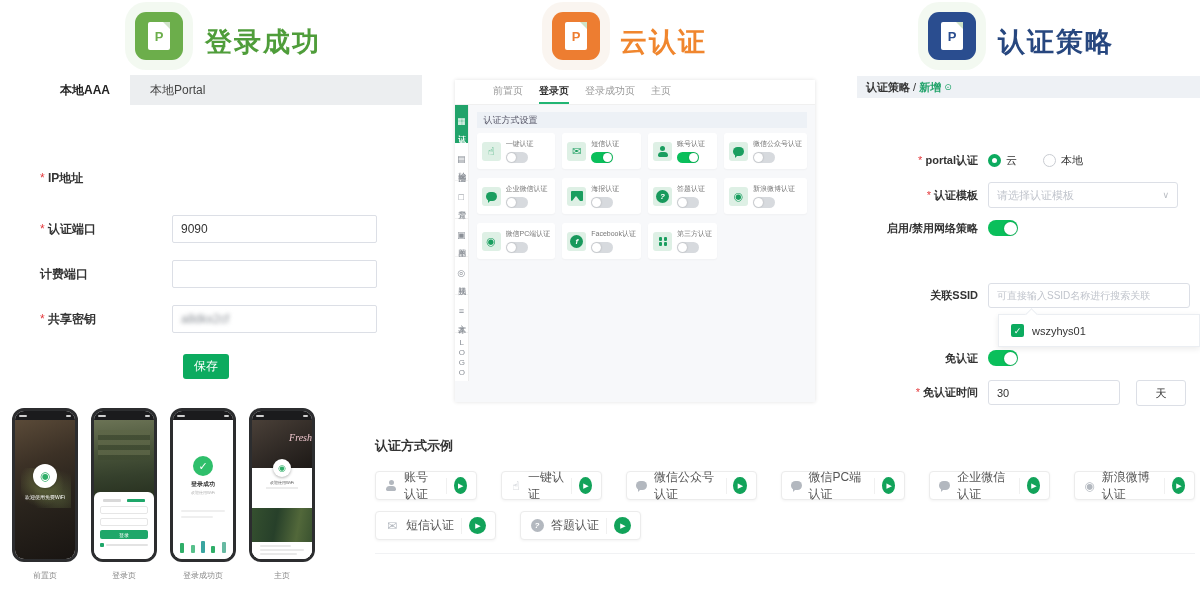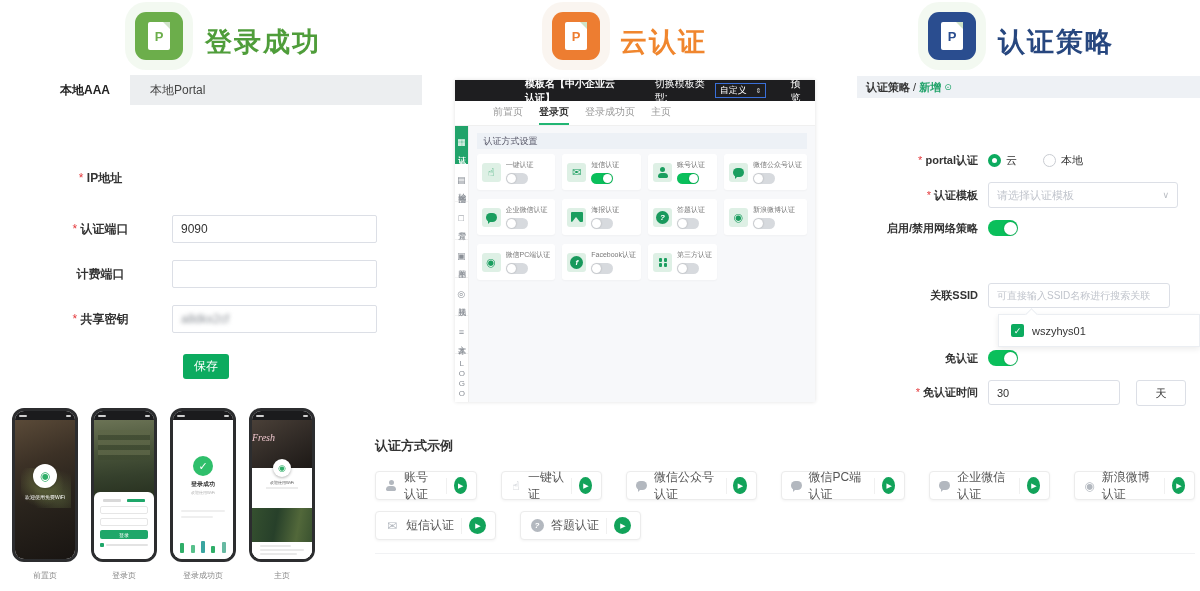--- a/index.html
+++ b/index.html
@@ -16,21 +16,21 @@
     border-width:0 7px 7px 0; border-color:transparent #cfe3c7 transparent transparent; }
   .doc span { font-size:13px; font-weight:bold; }
   .sec-title { position:absolute; font-size:27px; font-weight:bold; letter-spacing:2px; }
 
   
   .tabbar { position:absolute; left:40px; top:75px; width:382px; height:30px;
     background:#eceef0; display:flex; font-size:12px; color:#444; }
   .tabbar .tab { padding:0 20px; display:flex; align-items:center; cursor:pointer; }
   .tabbar .tab.active { background:#fff; font-weight:bold; color:#222; }
   .frm-row { position:absolute; display:flex; align-items:center; }
-  .frm-label { width:132px; text-align:center; font-size:12px; color:#333; font-weight:bold; padding-right:11px; }
+  .frm-label { width:132px; text-align:left; font-size:12px; color:#333; font-weight:bold; padding-right:11px; }
   .req::before { content:"* "; color:#e4393c; font-weight:normal; }
   .inp { width:205px; height:28px; border:1px solid #dcdfe6; border-radius:2px;
     font-size:12px; color:#333; padding:0 8px; font-family:inherit; background:#fff; }
   .inp::placeholder { color:#c0c4cc; }
   .blurred { filter:blur(2px); color:#8a8f96; }
   .btn-save { position:absolute; left:183px; top:354px; width:46px; height:25px;
     background:#0cab5f; border:none; border-radius:3px; color:#fff; font-size:12px;
     font-family:inherit; cursor:pointer; }
 
   
@@ -144,21 +144,21 @@
     border-radius:50%; background:#2fbf6b; color:#fff; font-size:11px; display:flex; align-items:center;
     justify-content:center; }
   .ph3-title { position:absolute; top:60px; width:100%; text-align:center; font-size:6px; color:#333; font-weight:bold; }
   .ph3-sub { position:absolute; top:70px; width:100%; text-align:center; font-size:4px; color:#b0b0b0; }
   .ph3-sk { position:absolute; left:8px; right:8px; height:2px; background:#efefef; border-radius:1px; }
   .ph3-art { position:absolute; bottom:6px; left:4px; right:4px; height:22px; display:flex;
     align-items:flex-end; justify-content:space-around; }
   .ph3-art i { display:block; width:4px; border-radius:1px; }
   .ph4-photo { position:absolute; top:0; left:0; right:0; height:48px;
     background:linear-gradient(150deg,#4a4038 0%,#2e2824 60%,#1d1916 100%); }
-  .fresh { position:absolute; top:12px; width:100%; text-align:left; color:#eec6cd;
+  .fresh { position:absolute; top:12px; width:100%; text-align:right; color:#eec6cd;
     font-family:"Liberation Serif","DejaVu Serif",serif; font-style:italic; font-size:10px; }
   .ph4-band { position:absolute; top:48px; left:0; right:0; height:40px; background:#fff; text-align:center; }
   .ph4-band .logo-circle { top:-9px; width:18px; height:18px; font-size:9px; }
   .ph4-tx { position:absolute; top:12px; width:100%; text-align:center; font-size:4px; color:#555; }
   .ph4-tx2 { position:absolute; top:19px; left:14px; right:14px; height:2px; background:#ececec; }
   .ph4-photo2 { position:absolute; top:88px; left:0; right:0; height:34px;
     background:linear-gradient(100deg,#35502f 0%,#27402a 40%,#52683a 75%,#3a5230 100%); }
   .ph4-foot { position:absolute; top:122px; left:0; right:0; bottom:0; background:#fff; padding:3px 8px; }
   .ph4-foot i { display:block; height:2px; background:#e9e9e9; border-radius:1px; margin-bottom:2px; }
   #pcaps { position:absolute; left:12px; top:570px; width:310px; display:flex; gap:13px; }
@@ -237,29 +237,20 @@
   <button class="btn-save">保存</button>
 
   <div class="sec-icon" style="left:552px; top:12px; background:#ed7d31; box-shadow:0 0 0 10px rgba(230,200,170,.18);">
     <div class="doc">
         <span style="color:#ed7d31;">P</span>
       </div>
   </div>
   <div class="sec-title" style="left:620px; top:24px; color:#f0862e;">云认证</div>
 
   <div id="editor">
-    <div class="ed-top">
-      <span class="tpl-name">模板名【中小企业云认证】</span>
-      <span class="sw-label">切换模板类型:</span>
-      <span class="ed-select">
-        <span>自定义</span>
-        <span class="car">⇕</span>
-      </span>
-      <span class="ed-preview">预览</span>
-    </div>
     <div class="ed-tabs">
       <span class="ed-tab">前置页</span>
       <span class="ed-tab on active">登录页</span>
       <span class="ed-tab">登录成功页</span>
       <span class="ed-tab">主页</span>
     </div>
     <div class="ed-body">
       <div class="ed-side">
         <div class="sb-item act">
           <span class="sb-ic">▦</span>
@@ -433,21 +424,21 @@
   </div>
 
   <div class="prow" style="left:856px; top:220px;">
     <div class="plabel">启用/禁用网络策略</div>
     <span class="sw big on active"></span>
   </div>
 
 
   <div class="prow" style="left:856px; top:283px;">
     <div class="plabel">关联SSID</div>
-    <input class="pinp" style="width: 182px; font-size: 10px;" placeholder="可直接输入SSID名称进行搜索关联">
+    <input class="pinp" style="width: 202px; font-size: 10px;" placeholder="可直接输入SSID名称进行搜索关联">
   </div>
 
   <div class="ssid-drop">
     <span class="cbx">✓</span>
     <span style="font-size:11px; color:#333;">wszyhys01</span>
   </div>
 
   <div class="prow" style="left:856px; top:350px;">
     <div class="plabel">免认证</div>
     <span class="sw big on active"></span>

